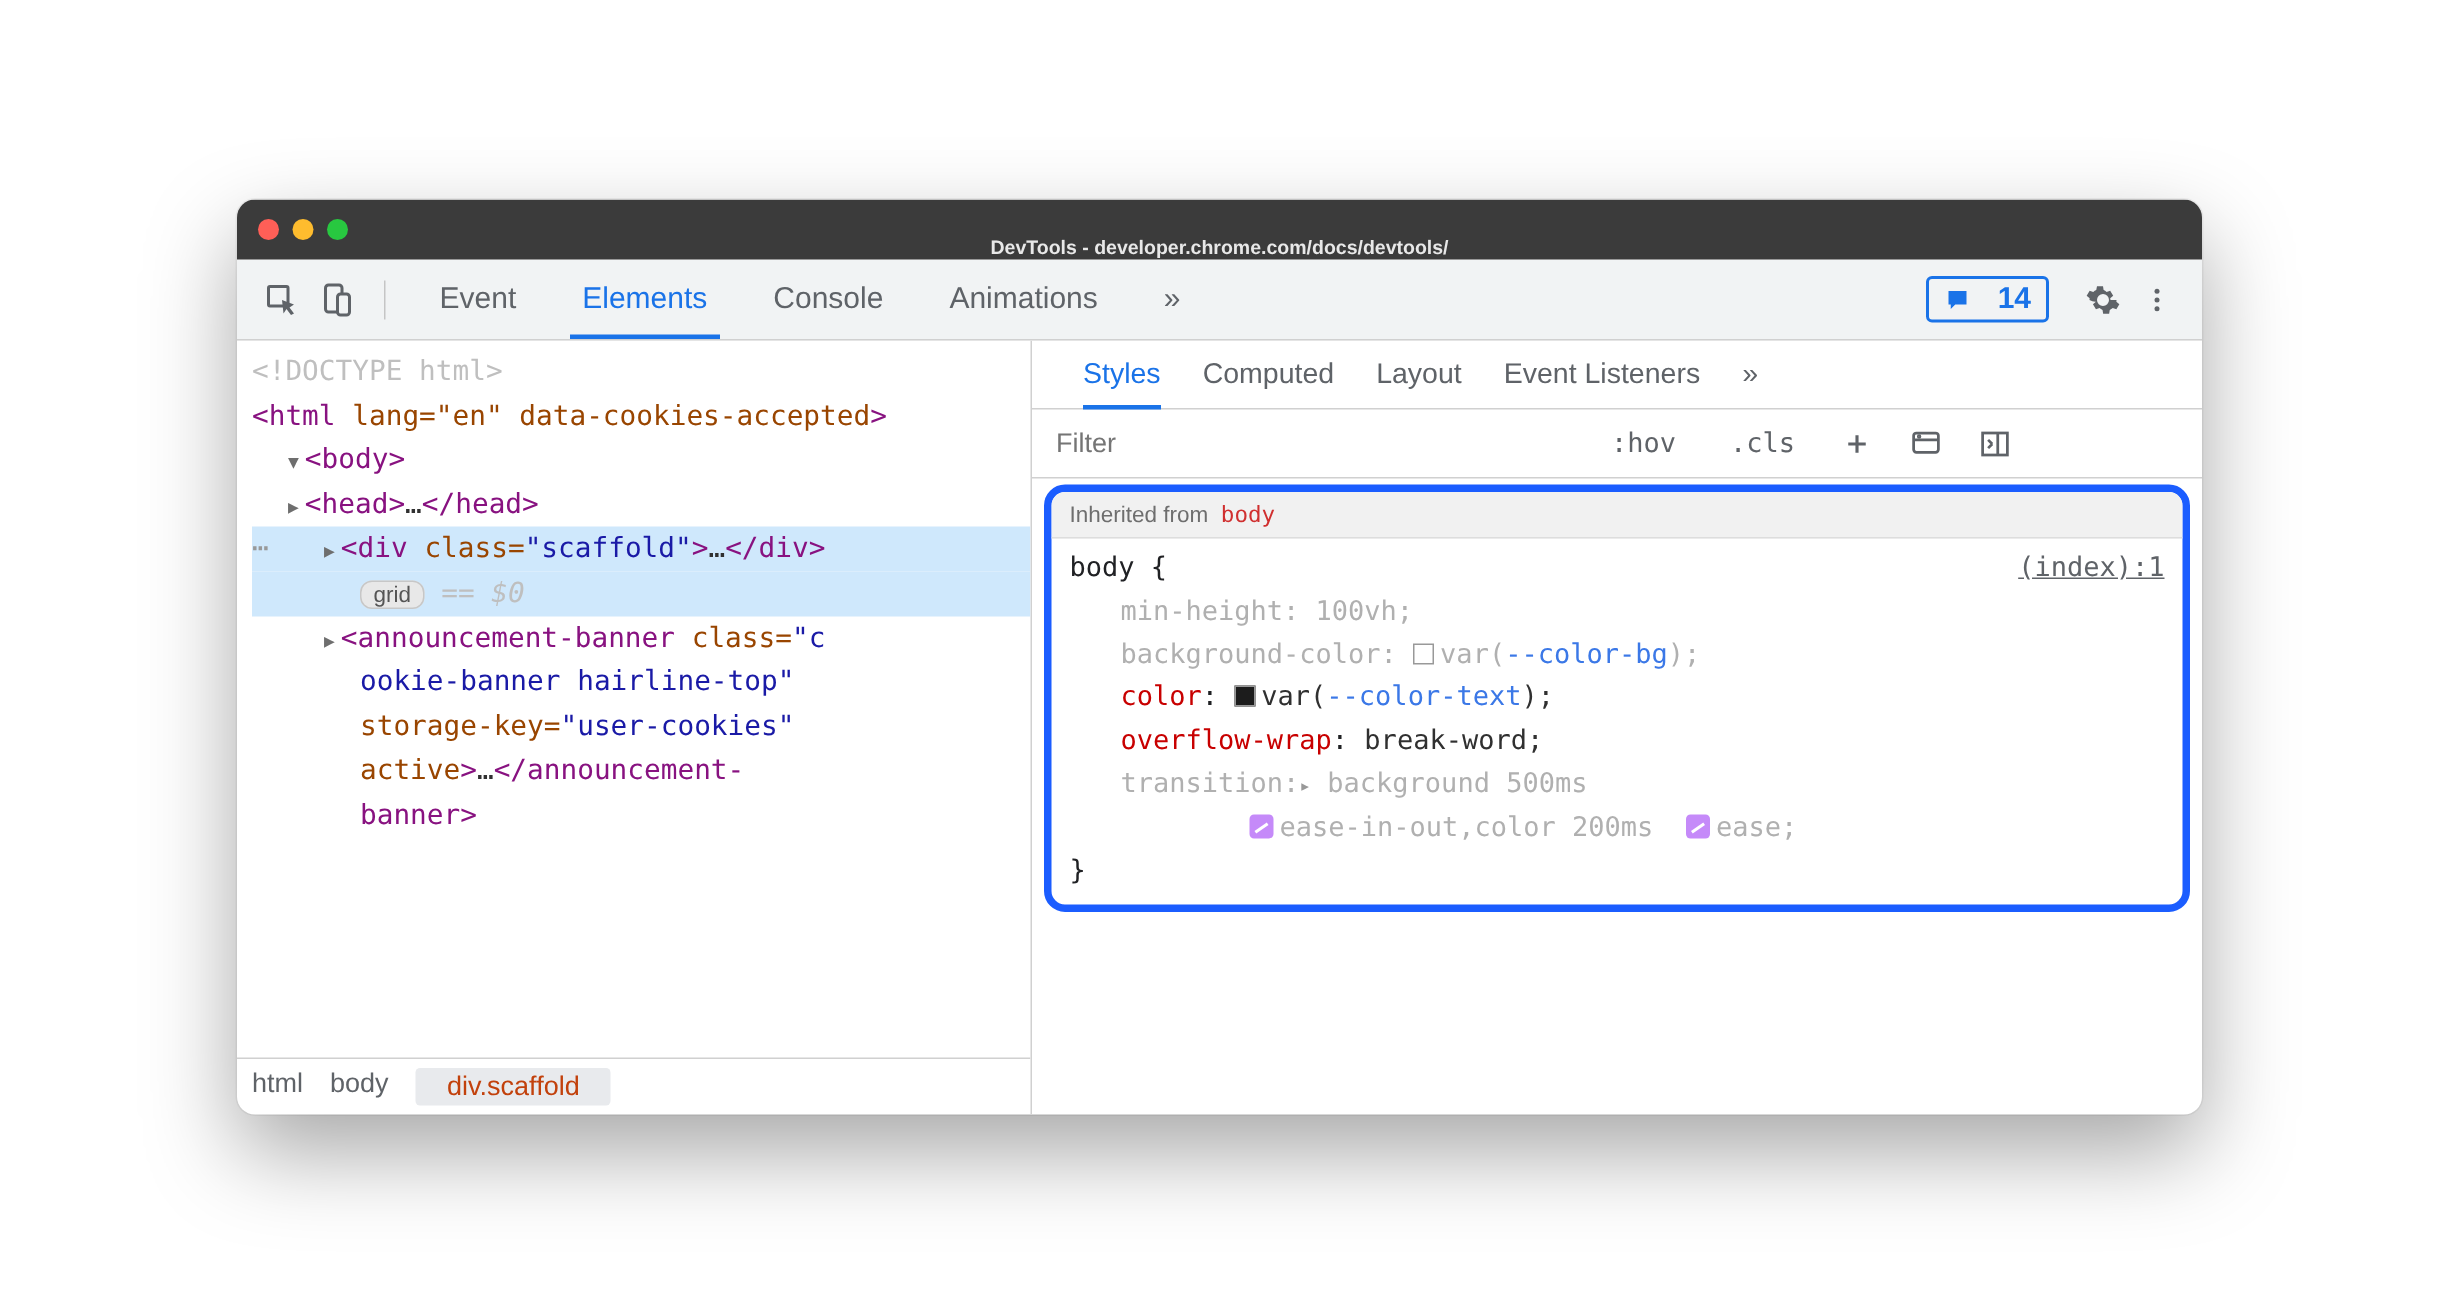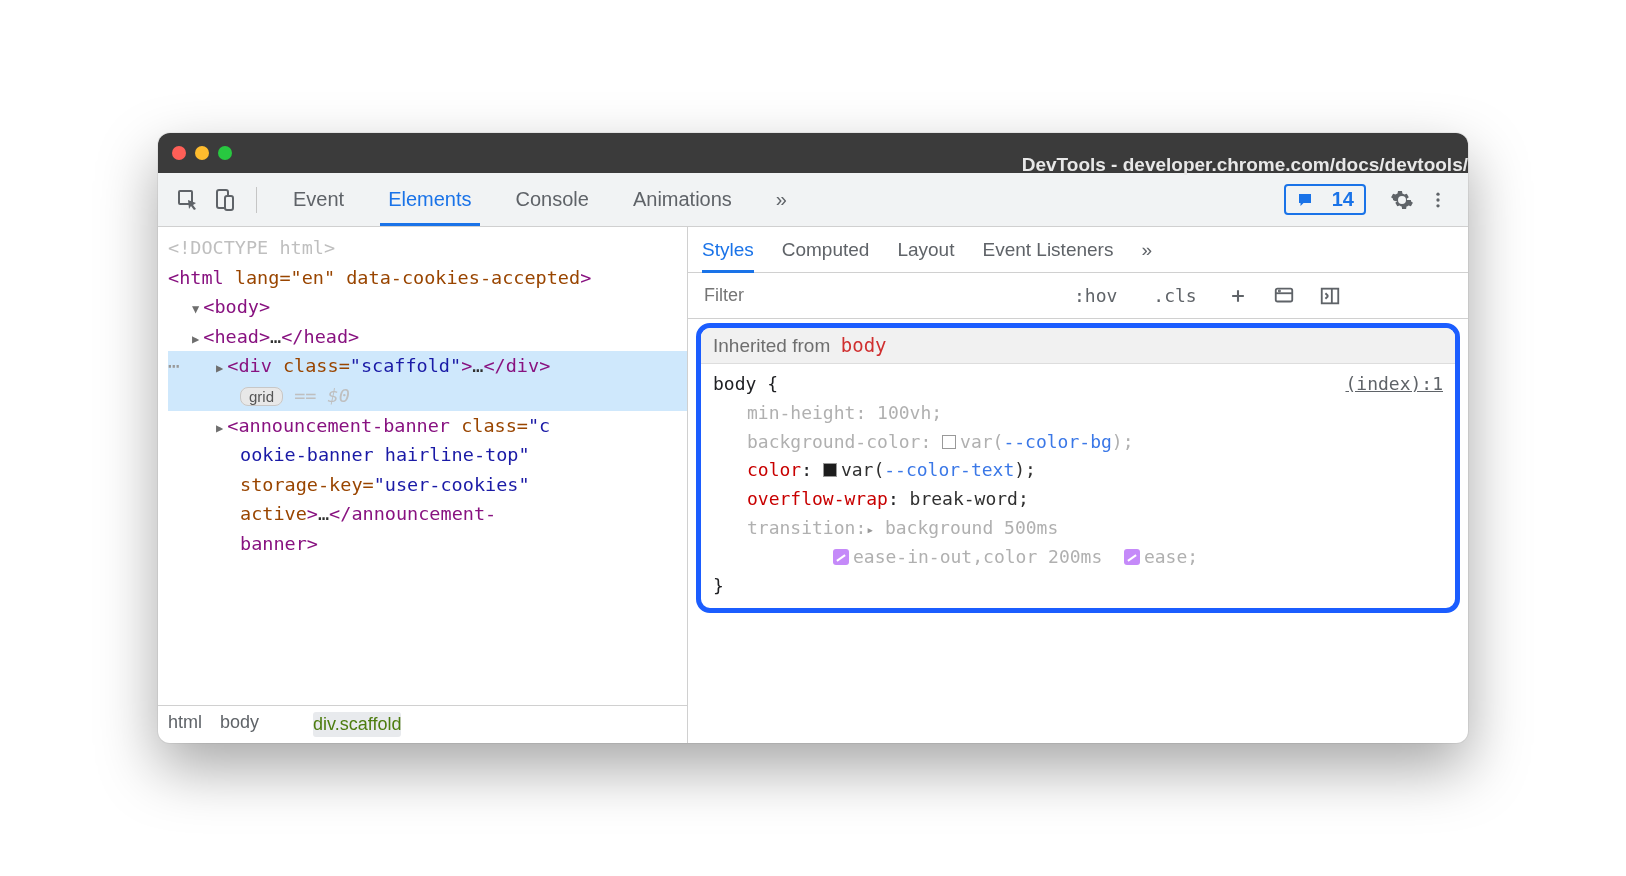--- a/index.html
+++ b/index.html
@@ -30,23 +30,23 @@
   position: relative;
 }
 .traffic { display: flex; gap: 9px; }
 .tl { width: 14px; height: 14px; border-radius: 50%; }
 .red { background: #ff5f57; }
 .yellow { background: #febc2e; }
 .green { background: #28c840; }
 .title {
   position: absolute;
   left: 0; right: 0;
-  text-align: right;
+  text-align: center;
   color: #e8e8e8;
-  font-size: 19px;
+  font-size: 13px;
   font-weight: 600;
   pointer-events: none;
   margin-top: 23px;
 }
 .toolbar {
   height: 54px;
   background: #f1f3f4;
   border-bottom: 1px solid #d0d0d0;
   display: flex;
   align-items: center;
@@ -75,33 +75,33 @@
 .attr { color:#994500; }
 .val { color:#1a1aa6; }
 .text { color:#303030;}
 .caret { color:#6e6e6e; margin-right:4px;}
 .caret.open::before { content:'▼'; font-size:12px;}
 .caret.closed::before { content:'▶'; font-size:12px;}
 .chip { background:#e8e8e8; border:1px solid #c7c7c7; border-radius:8px; padding:0 8px; font-size:15px; color:#555; font-family:-apple-system,sans-serif;}
 .dots { position:absolute; left:0; color:#999;}
 .crumbs { border-top:1px solid #d0d0d0; padding:6px 10px; display:flex; gap:18px; font-family:-apple-system,sans-serif; font-size:18px;}
 .crumbs span { color:#5f6368; cursor:pointer;}
-.crumbs .cur { background:#e8eaed; border-radius:3px; padding:2px 0; color:#4d7c0f;margin-left:36px;}
+.crumbs .cur { background:#e8eaed; border-radius:3px; padding:2px 21px; color:#c2410c;}
 .right { flex:1; display:flex; flex-direction:column; overflow:hidden;}
 .subtabs { height:46px; border-bottom:1px solid #d0d0d0; display:flex; align-items:center; padding:0 14px; gap:28px; font-size:19px; color:#5f6368;}
 .subtabs .st { cursor:pointer; height:100%; display:flex; align-items:center; position:relative;}
-.subtabs .st.active { color:#1a73e8;}
+.subtabs .st.active { color:#1a73e8;margin-left:20px;}
 .subtabs .st.active::after { content:''; position:absolute; left:0; right:0; bottom:-1px; height:3px; background:#1a73e8;}
 .filterrow { height:46px; border-bottom:1px solid #d0d0d0; display:flex; align-items:center; gap:16px; padding-right:12px; color:#5f6368; font-size:18px;}
 .filterrow input { border:none; background:transparent; font-size:18px; padding:0 16px; flex:0 0 360px; outline:none; height:100%;}
 .filterrow .fbtn { padding:0 10px; font-family:Menlo,monospace; cursor:pointer;}
 .filterrow .ibtn { width:30px; display:flex; justify-content:center; cursor:pointer;}
 .stylepane { flex:1; overflow:auto; padding:4px 8px 8px 8px;}
 .bluebox { border:5px solid #1b5dff; border-radius:14px; overflow:hidden;}
-.inh { background:#f1f1f1; border-bottom:1px solid #ddd; padding:6px 12px; font-size:19px; color:#6e6e6e;}
+.inh { background:#f1f1f1; border-bottom:1px solid #ddd; padding:6px 12px; font-size:15px; color:#6e6e6e;}
 .inh .bd { color:#d02f2f; font-family:Menlo,monospace;}
 .rule { padding:6px 12px 8px 12px; font-family:Menlo,monospace; font-size:18px; line-height:1.6; color:#202124;}
 .rulehead { display:flex; justify-content:space-between;}
 .srclink { color:#5f6368; text-decoration:underline; cursor:pointer;}
 .decl { padding-left:34px; }
 .prop { color:#c80000;}
 .dim .prop, .dim { color:#b0b0b0;}
 .cssval { color:#303030;}
 .cssvar { color:#3b78e7;}
 .swatch { display:inline-block; width:14px; height:14px; border:1px solid #999; vertical-align:-1px; margin-right:4px;}

